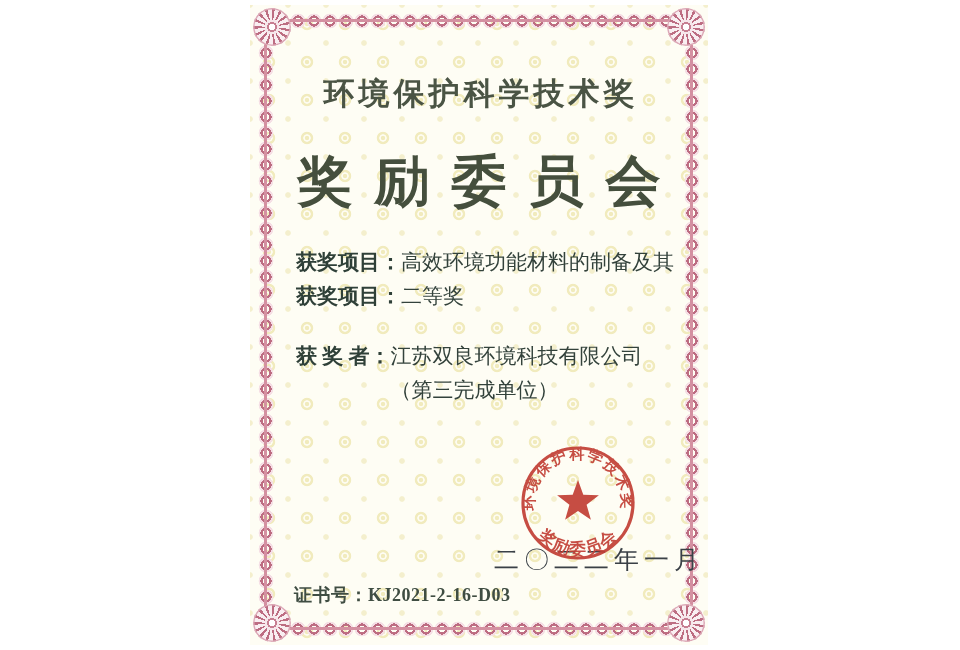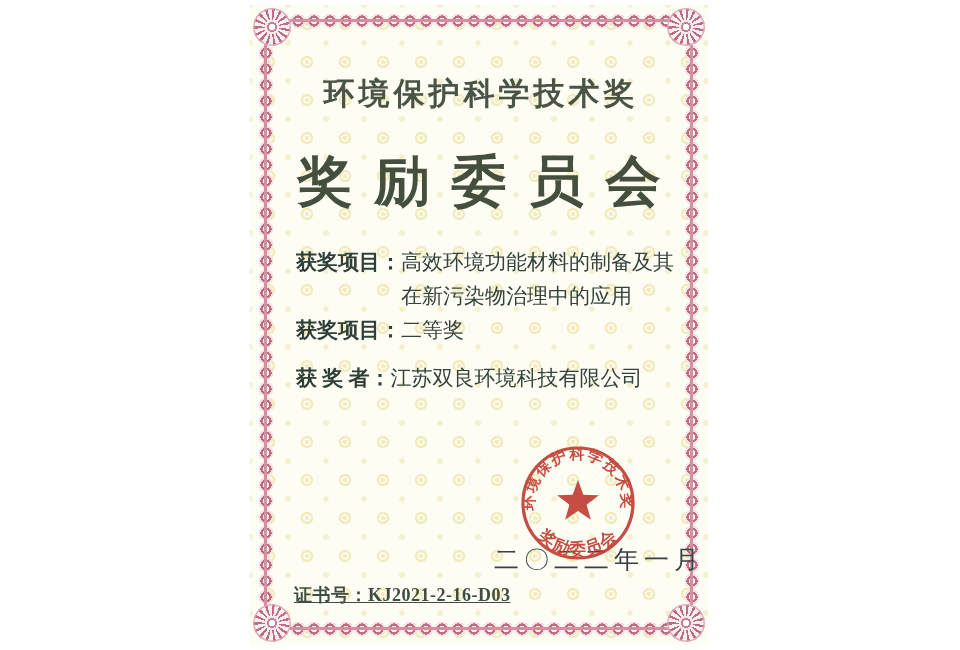--- a/index.html
+++ b/index.html
@@ -48,32 +48,32 @@
   
   .award-title{position:absolute;left:0;top:68px;width:100%;text-align:center;
     font-size:31px;font-weight:700;letter-spacing:4px;text-indent:4px;color:var(--title_ink);}
   .doc-title{position:absolute;left:0;top:140px;width:100%;text-align:center;
     font-size:55px;font-weight:700;letter-spacing:22px;text-indent:22px;color:#454f3d;}
 
   .fields{position:absolute;left:46px;top:240px;width:380px;
     font-size:21px;line-height:34px;color:var(--body_ink);}
   .flabel{font-weight:700;color:#2f4038;text-align:center;}
   .fvalue{display:inline-block;vertical-align:top;font-weight:500;}
-  .field-winner{margin-top:14px;}
+  .field-winner{margin-top:26px;}
 
   
   .seal{position:absolute;left:268px;top:438px;width:120px;height:120px;opacity:.92;z-index:3;}
   .seal text{fill:var(--seal_red);font-family:"Liberation Sans","DejaVu Sans",sans-serif;font-weight:700;}
   .seal .arc-top{font-size:15px;letter-spacing:2px;}
   .seal .arc-bottom{font-size:17px;letter-spacing:1px;}
 
   .date-line{position:absolute;left:244px;top:538px;font-size:25px;letter-spacing:5px;
     color:var(--date_ink);z-index:2;}
   .certno-line{position:absolute;left:44px;top:578px;font-size:18px;letter-spacing:.5px;
-    color:#3f4d42;font-weight:600;text-decoration:underline;}
+    color:#3f4d42;font-weight:600;}
 </style>
 </head>
 <body>
 
 <div class="stage">
   <div class="certificate">
 
     <div class="b-strip b-h b-top"></div>
     <div class="b-strip b-h b-bottom"></div>
     <div class="b-strip b-v b-left"></div>
@@ -82,28 +82,28 @@
     <div class="rosette r-tr"></div>
     <div class="rosette r-bl"></div>
     <div class="rosette r-br"></div>
 
     <div class="award-title">环境保护科学技术奖</div>
     <div class="doc-title">奖励委员会</div>
 
     <div class="fields">
       <div class="field">
         <span class="flabel">获奖项目：</span><span class="fvalue"><span>高效环境功能材料的制备及其</span><br>
-          <span>在新污染物治理中的应用</span></span>
+          </span>
       </div>
       <div class="field">
         <span class="flabel">获奖项目：</span><span class="fvalue">二等奖</span>
       </div>
       <div class="field field-winner">
         <span class="flabel">获 奖 者：</span><span class="fvalue"><span>江苏双良环境科技有限公司</span><br>
-          </span>
+          <span>（第三完成单位）</span></span>
       </div>
     </div>
 
     <svg class="seal" viewBox="0 0 120 120">
       <circle cx="60" cy="60" r="55" fill="none" stroke="#c23f35" stroke-width="3.2"></circle>
       <path id="sealArcTop" d="M 18.7 75 A 44 44 0 1 1 101.3 75" fill="none"></path>
       <text class="arc-top"><textPath href="#sealArcTop" startOffset="50%" text-anchor="middle">环境保护科学技术奖</textPath></text>
       <polygon points="60,37 65.3,51.7 80.9,52.2 68.6,61.8 72.9,76.8 60,68 47.1,76.8 51.4,61.8 39.1,52.2 54.7,51.7" fill="#c23f35"></polygon>
       <path id="sealArcBottom" d="M 16.2 88 A 52 52 0 0 0 103.8 88" fill="none"></path>
       <text class="arc-bottom"><textPath href="#sealArcBottom" startOffset="50%" text-anchor="middle">奖励委员会</textPath></text>

